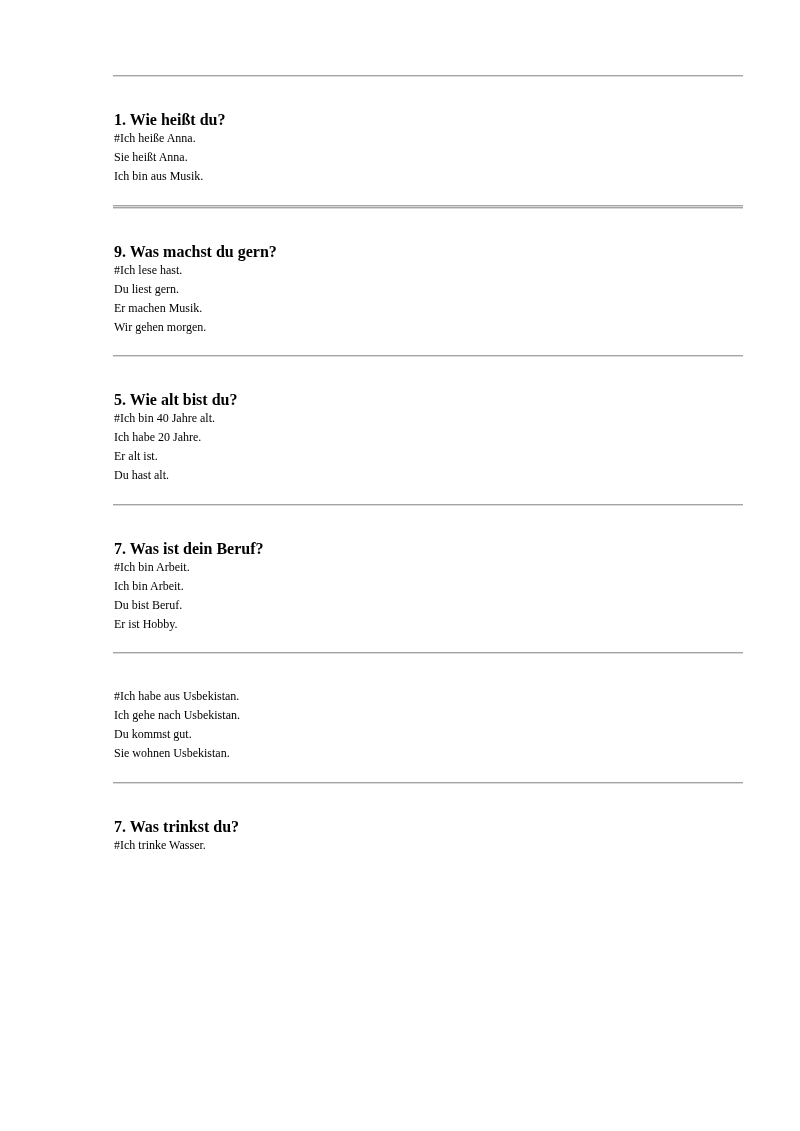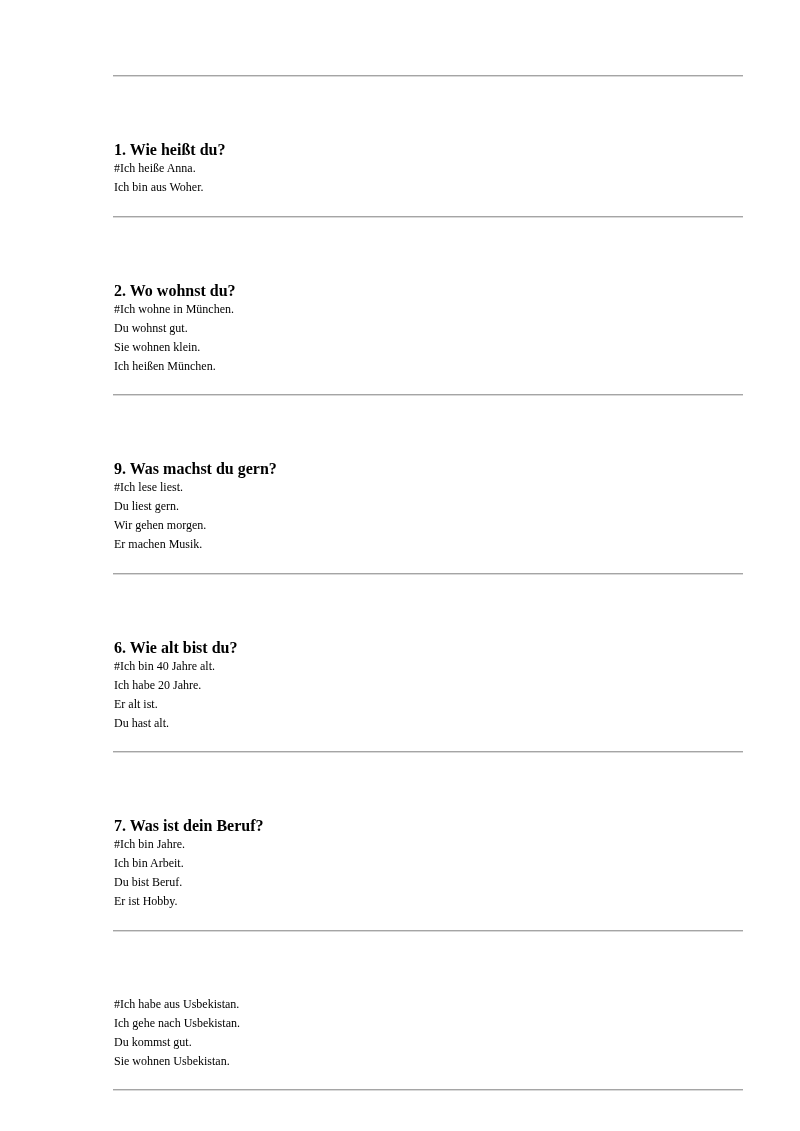--- a/index.html
+++ b/index.html
@@ -21,21 +21,20 @@
   }
   .divider {
     height: 2px;
     width: 630px;
     background: #a5a5a5;
     border-bottom: 1px solid #d9d9d9;
     box-sizing: border-box;
   }
   .question-block {
     padding: 33px 0 18.5px 1px;
-    margin-top: 30px;
   }
   .question-title {
     margin: 0;
     font-size: 16px;
     line-height: 19px;
     font-weight: bold;
   }
   .answer-option {
     margin: 0;
     font-size: 12px;
@@ -45,65 +44,60 @@
 </style>
 </head>
 <body>
 
 <div class="doc-column">
 
   <div class="divider"></div>
   <section class="question-block">
     <p class="question-title">1. Wie heißt du?</p>
     <p class="answer-option">#Ich heiße Anna.</p>
-    <p class="answer-option">Ich bin aus Woher.</p>
+    <p class="answer-option">Sie heißt Anna.</p>
+    <p class="answer-option">Ich bin aus Musik.</p>
+  </section>
+
+  <div class="divider"></div>
+
+  <div class="divider"></div>
+  <section class="question-block">
+    <p class="question-title">9. Was machst du gern?</p>
+    <p class="answer-option">#Ich lese hast.</p>
+    <p class="answer-option">Du liest gern.</p>
+    <p class="answer-option">Er machen Musik.</p>
+    <p class="answer-option">Wir gehen morgen.</p>
   </section>
 
   <div class="divider"></div>
   <section class="question-block">
-    <p class="question-title">2. Wo wohnst du?</p>
-    <p class="answer-option">#Ich wohne in München.</p>
-    <p class="answer-option">Du wohnst gut.</p>
-    <p class="answer-option">Sie wohnen klein.</p>
-    <p class="answer-option">Ich heißen München.</p>
-  </section>
-
-  <div class="divider"></div>
-  <section class="question-block">
-    <p class="question-title">9. Was machst du gern?</p>
-    <p class="answer-option">#Ich lese liest.</p>
-    <p class="answer-option">Du liest gern.</p>
-    <p class="answer-option">Wir gehen morgen.</p>
-    <p class="answer-option">Er machen Musik.</p>
-  </section>
-
-  <div class="divider"></div>
-  <section class="question-block">
-    <p class="question-title">6. Wie alt bist du?</p>
+    <p class="question-title">5. Wie alt bist du?</p>
     <p class="answer-option">#Ich bin 40 Jahre alt.</p>
     <p class="answer-option">Ich habe 20 Jahre.</p>
     <p class="answer-option">Er alt ist.</p>
     <p class="answer-option">Du hast alt.</p>
   </section>
 
   <div class="divider"></div>
   <section class="question-block">
     <p class="question-title">7. Was ist dein Beruf?</p>
-    <p class="answer-option">#Ich bin Jahre.</p>
+    <p class="answer-option">#Ich bin Arbeit.</p>
     <p class="answer-option">Ich bin Arbeit.</p>
     <p class="answer-option">Du bist Beruf.</p>
     <p class="answer-option">Er ist Hobby.</p>
   </section>
 
   <div class="divider"></div>
   <section class="question-block">
     <p class="answer-option">#Ich habe aus Usbekistan.</p>
     <p class="answer-option">Ich gehe nach Usbekistan.</p>
     <p class="answer-option">Du kommst gut.</p>
     <p class="answer-option">Sie wohnen Usbekistan.</p>
   </section>
 
   <div class="divider"></div>
   <section class="question-block">
+    <p class="question-title">7. Was trinkst du?</p>
     <p class="answer-option">#Ich trinke Wasser.</p>
   </section>
 
 </div>
 
 </body></html>

